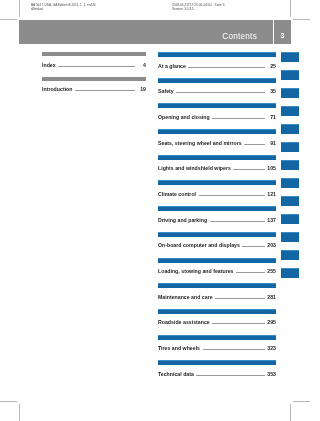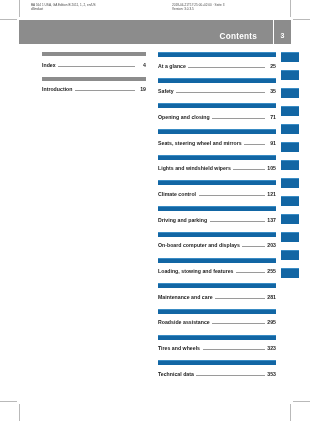--- a/index.html
+++ b/index.html
@@ -58,21 +58,21 @@
     top: 20px;
     width: 272px;
     height: 24px;
     background: #8c8c8c;
   }
   .header-title {
     position: absolute;
     right: 34px;
     top: 12px;
     font-size: 8.2px;
-    font-weight: bold;
+    font-weight: normal;
     color: #ffffff;
     letter-spacing: 0.25px;
     padding-left: 31px;
   }
   .header-pagebox {
     position: absolute;
     right: 19px;
     top: 20px;
     width: 18px;
     height: 24px;

